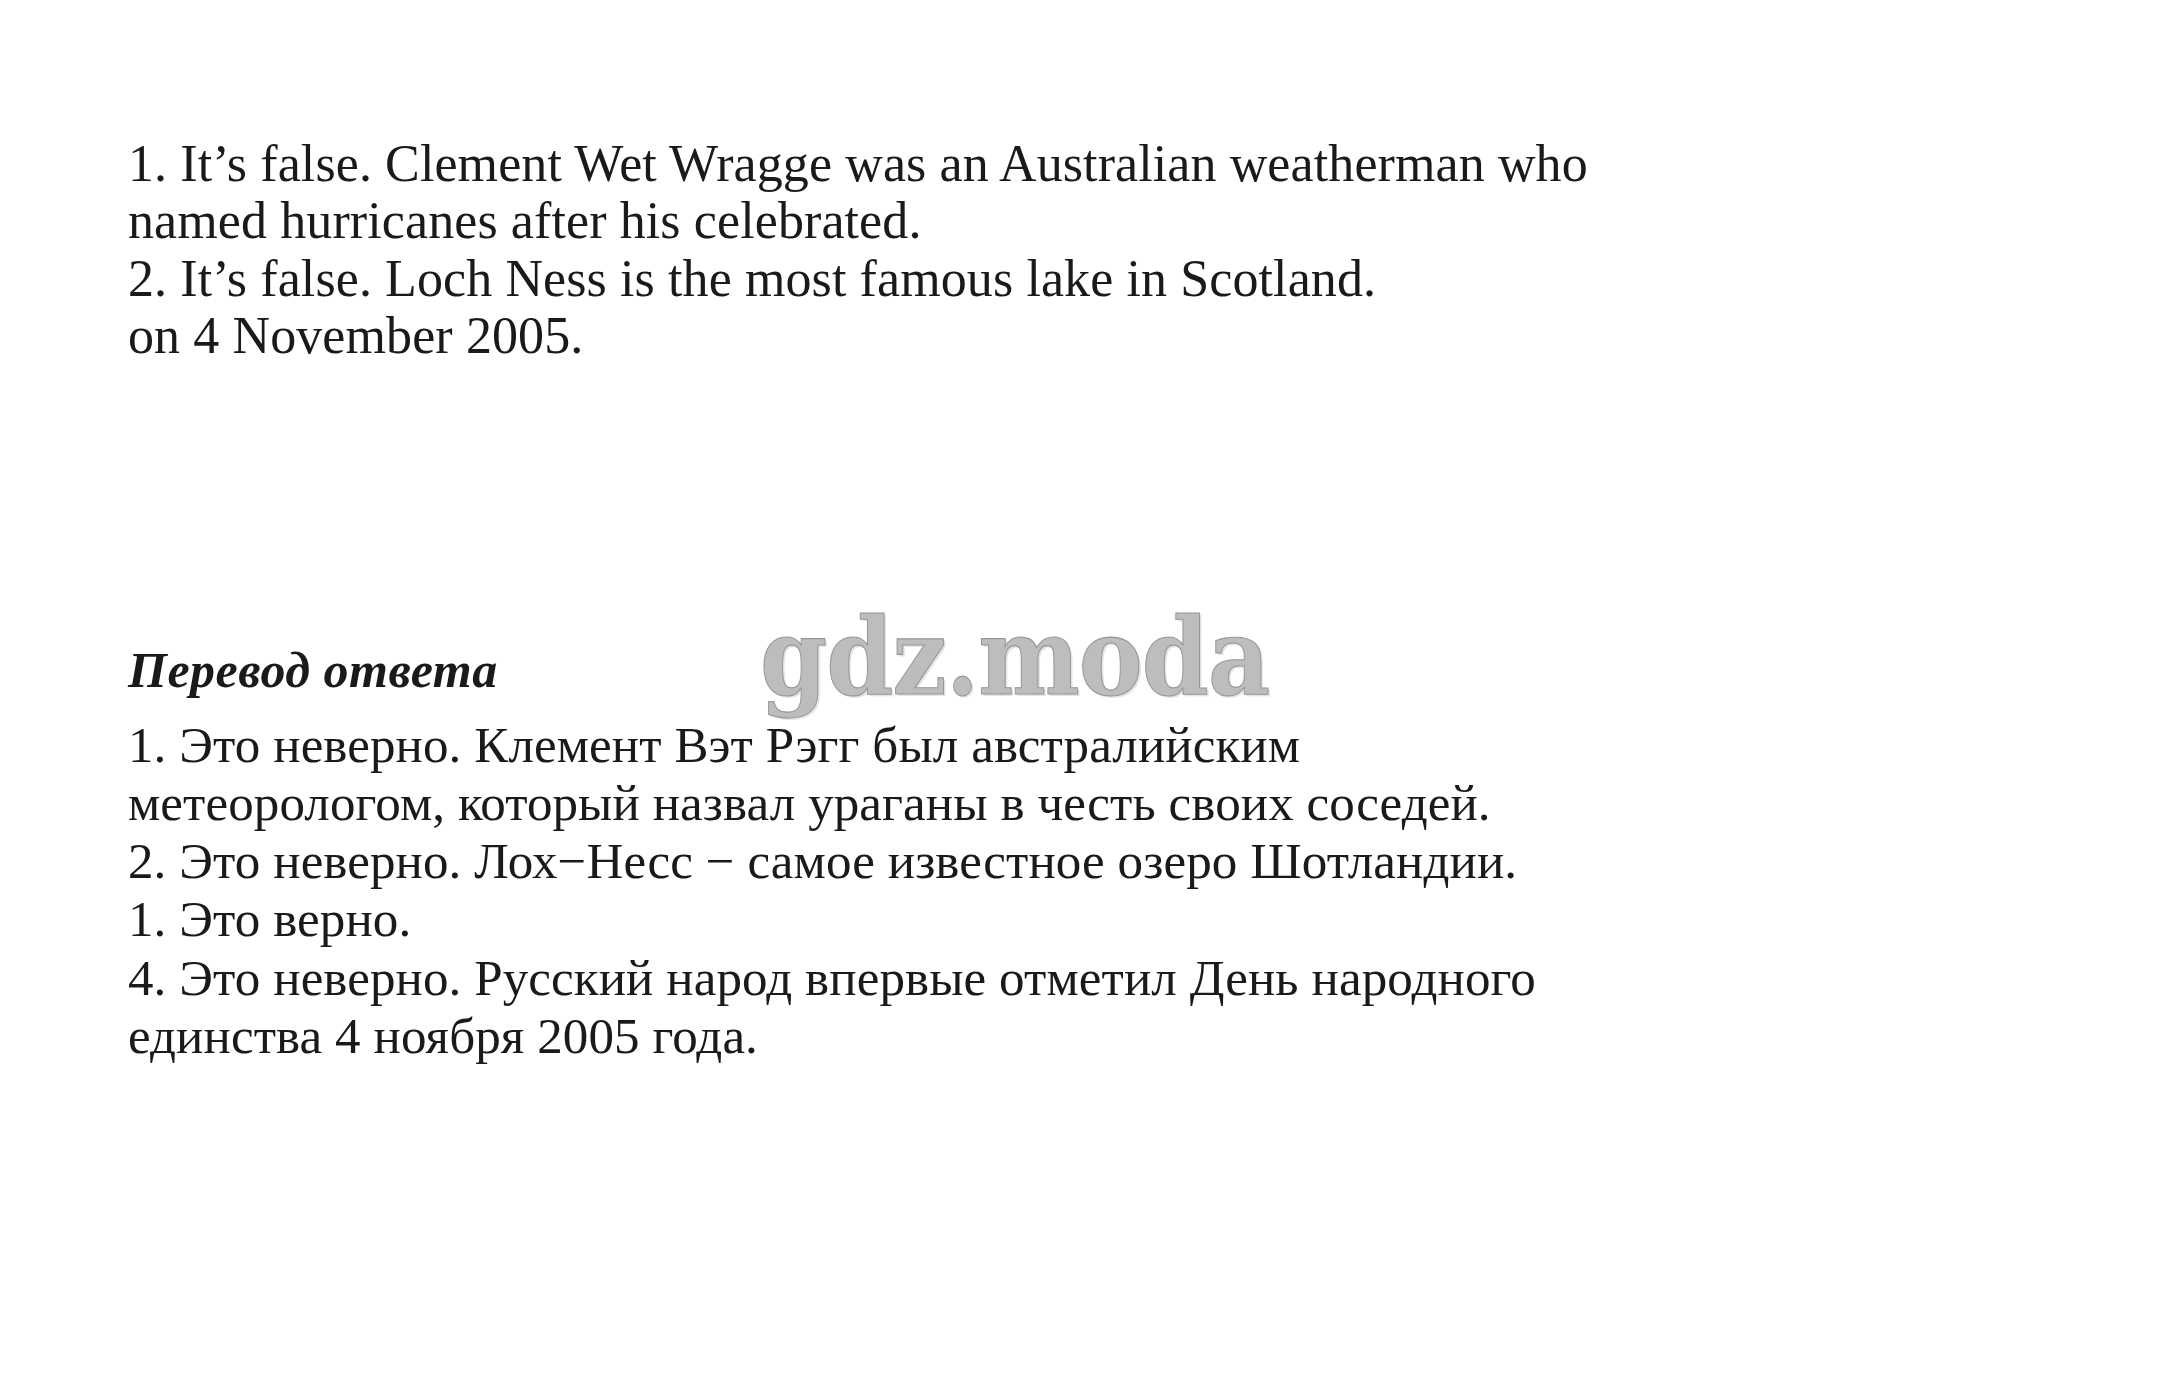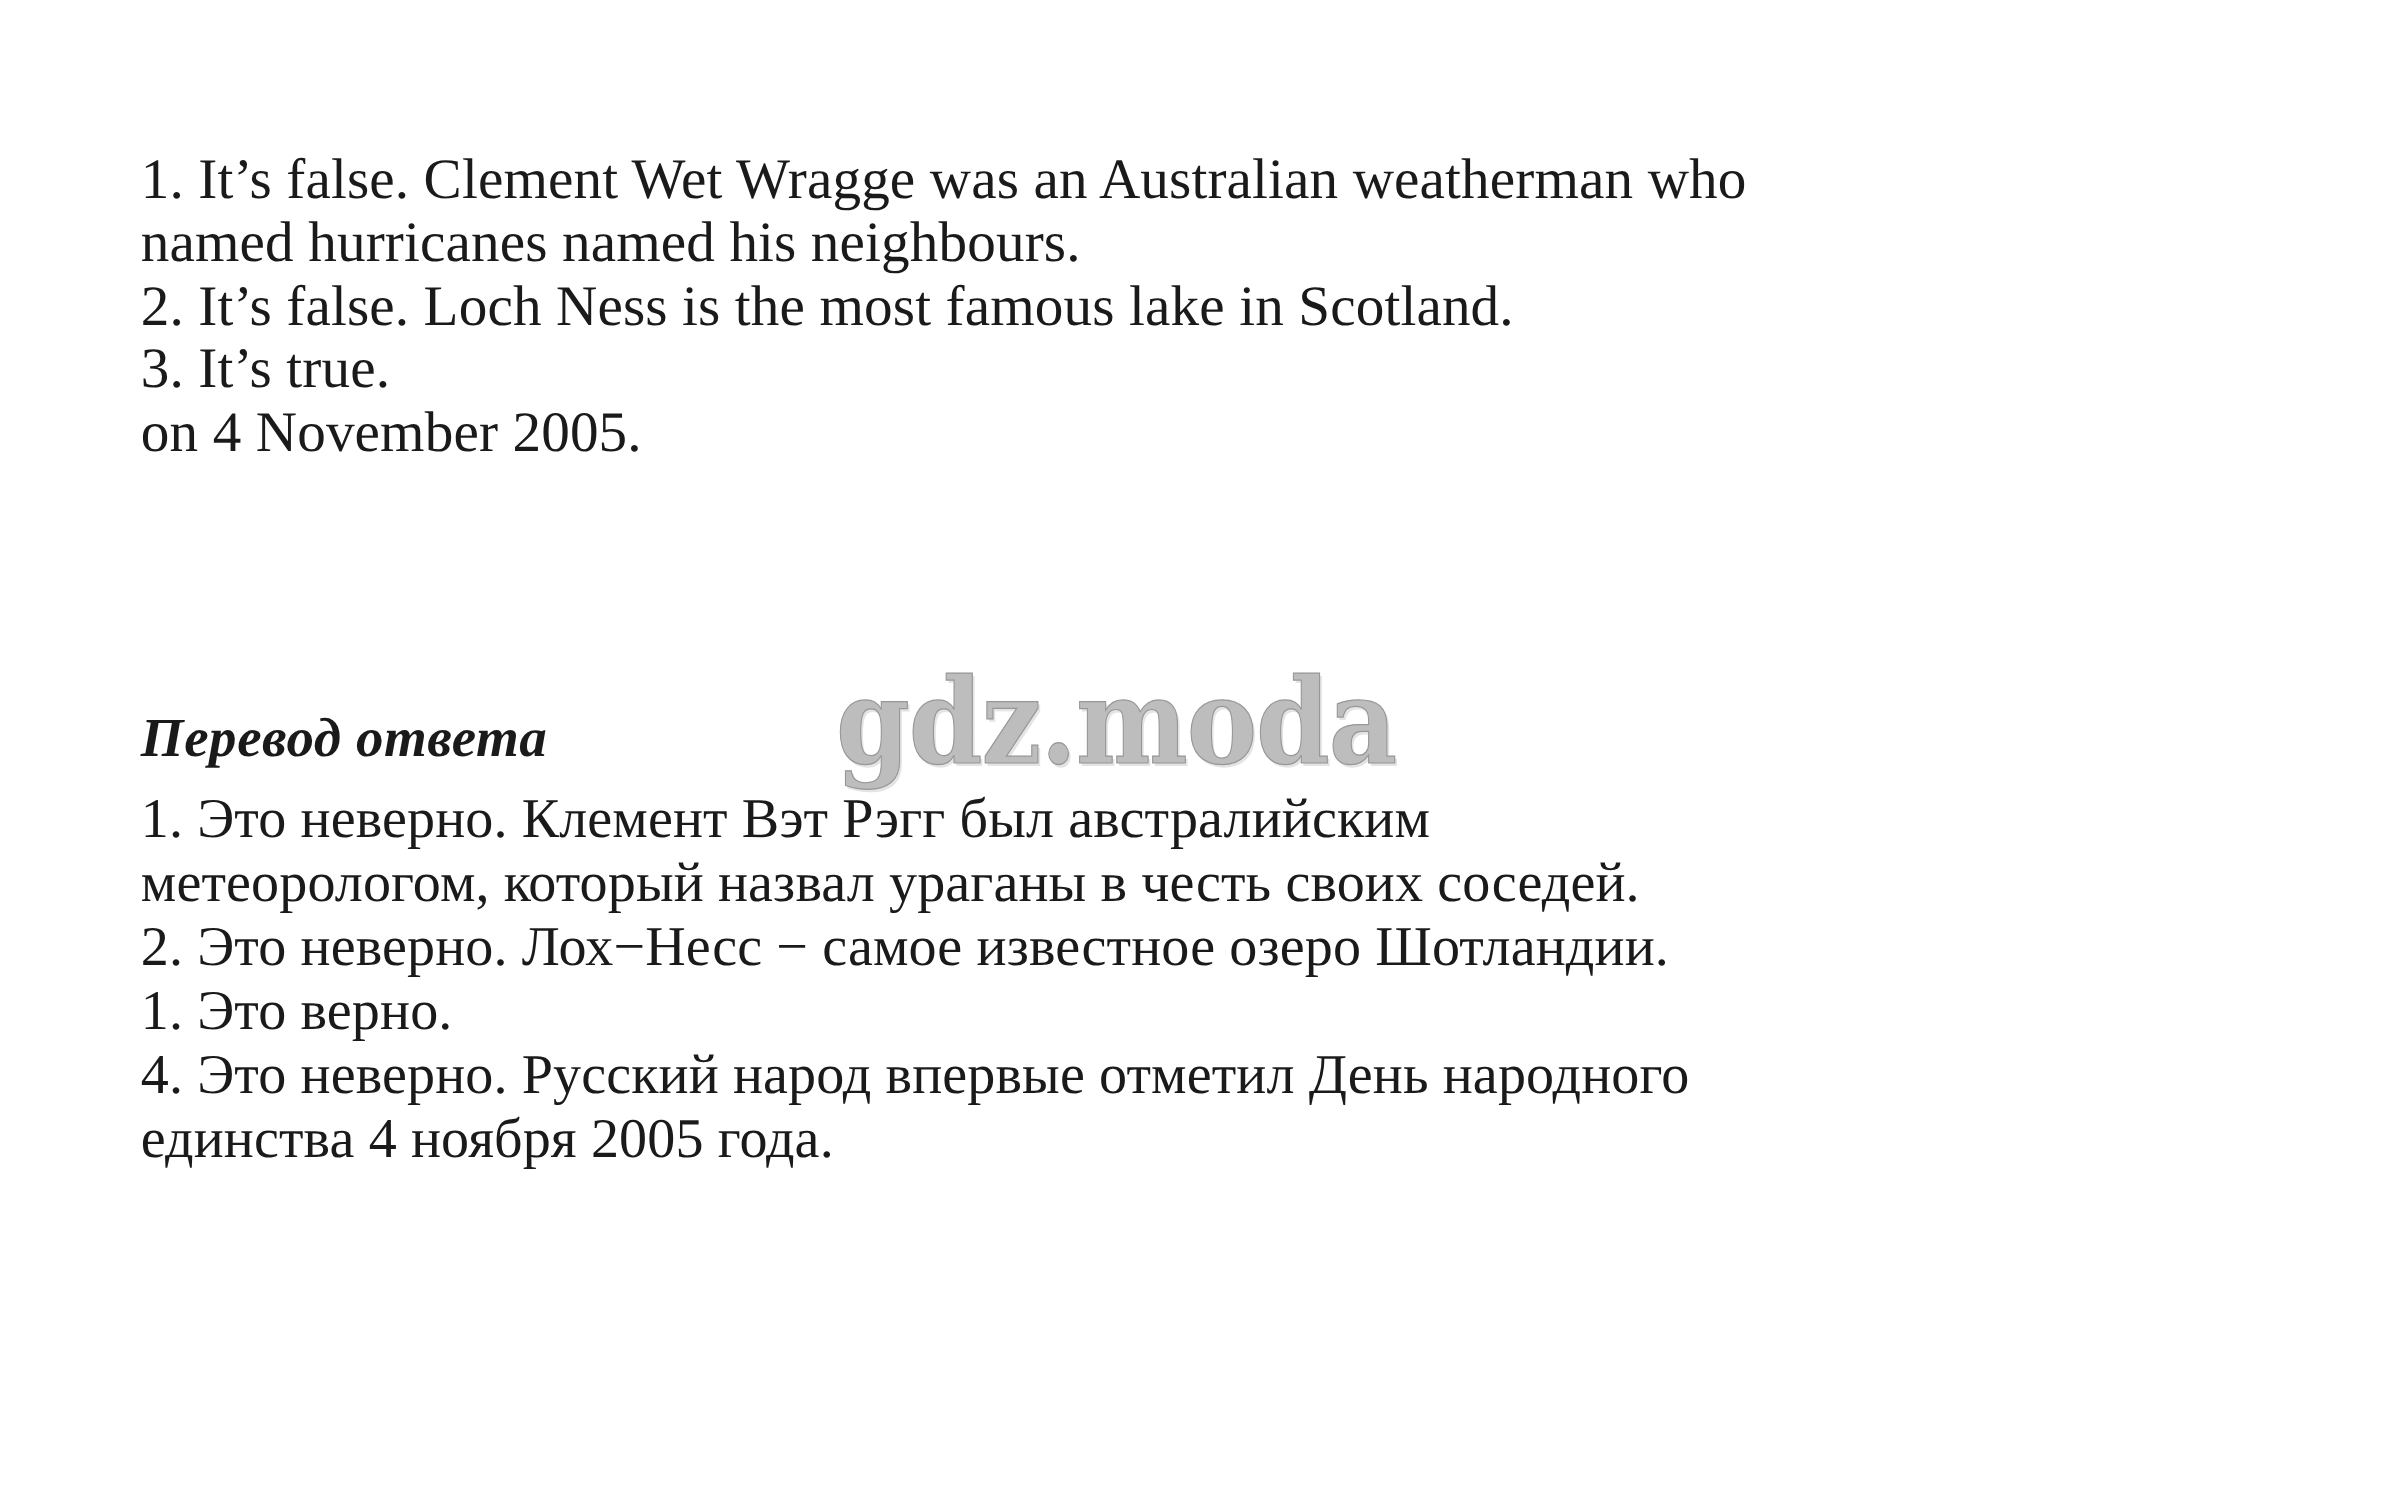--- a/index.html
+++ b/index.html
@@ -69,23 +69,22 @@
     pointer-events: none;
   }
 </style>
 </head>
 <body>
 
 <div class="page">
 
   <div class="answer-block">
     <div class="line">1. It’s false. Clement Wet Wragge was an Australian weatherman who</div>
-    <div class="line">named hurricanes named his neighbours.</div>
+    <div class="line">named hurricanes after his celebrated.</div>
     <div class="line">2. It’s false. Loch Ness is the most famous lake in Scotland.</div>
-    <div class="line">3. It’s true.</div>
     <div class="line">on 4 November 2005.</div>
   </div>
 
   <div class="translation-block">
     <div class="translation-heading">Перевод ответа</div>
     <div class="line">1. Это неверно. Клемент Вэт Рэгг был австралийским</div>
     <div class="line">метеорологом, который назвал ураганы в честь своих соседей.</div>
     <div class="line">2. Это неверно. Лох−Несс − самое известное озеро Шотландии.</div>
     <div class="line">1. Это верно.</div>
     <div class="line">4. Это неверно. Русский народ впервые отметил День народного</div>

